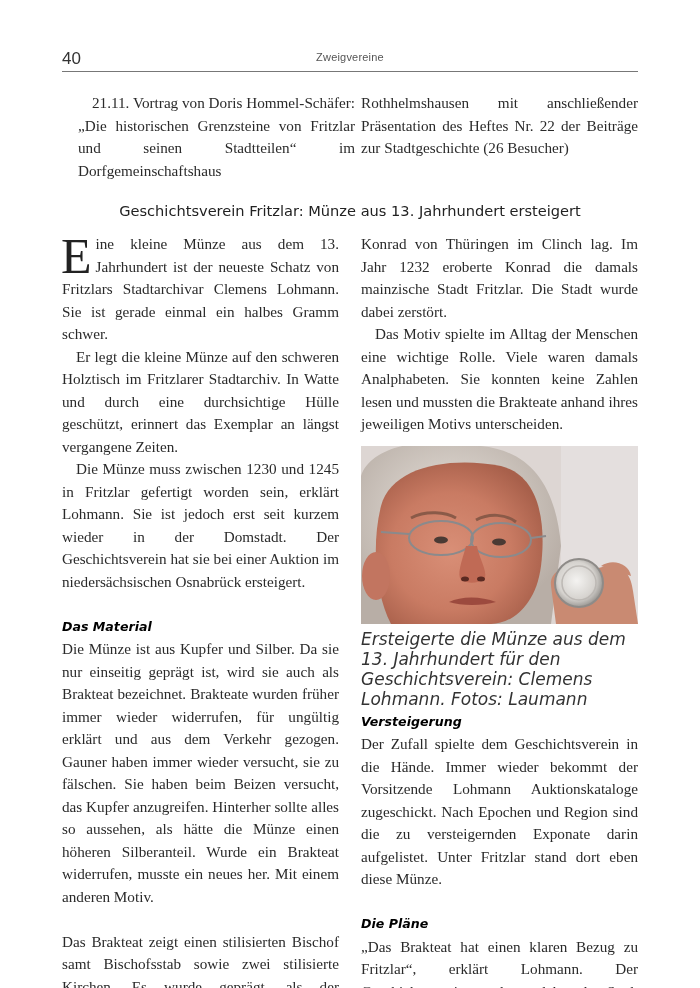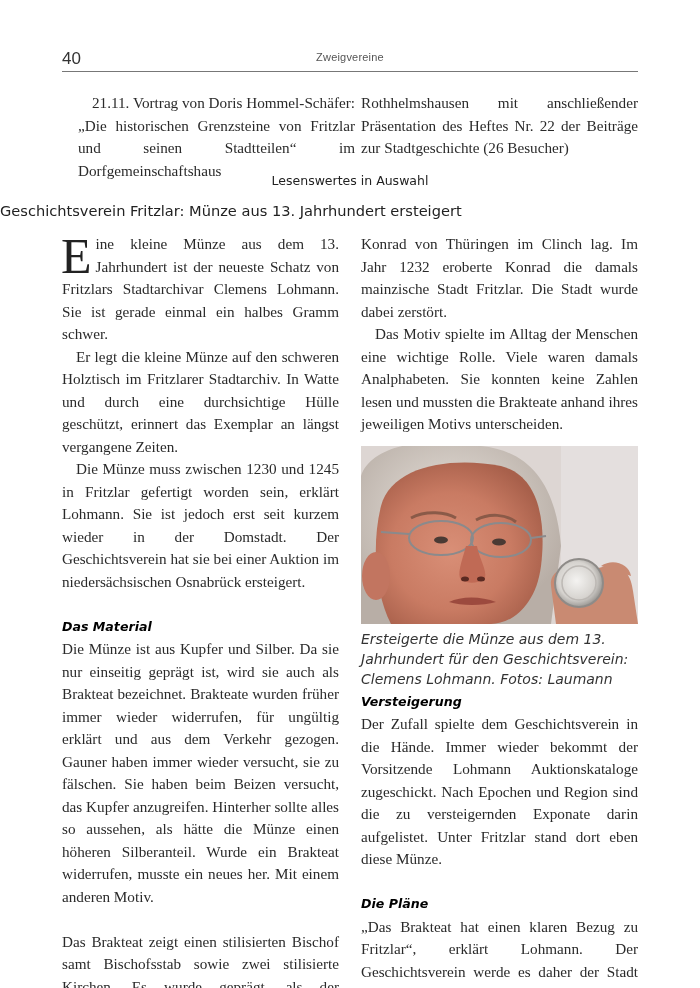--- a/index.html
+++ b/index.html
@@ -12,49 +12,48 @@
 
   .col { position: absolute; width: 277px; font-family: "Liberation Serif", serif; font-size: 15.2px; line-height: 22.5px; color: #2a2a2a; }
   .col p { margin: 0; text-align: justify; text-align-last: left; hyphens: manual; }
   .col p.indent { text-indent: 14px; }
   .col .gap { height: 22.5px; }
 
   .col-intro-left { left: 78px; top: 92px; }
   .col-intro-right { left: 361px; top: 92px; }
 
   .kicker { position: absolute; left: 0; width: 700px; top: 173px; text-align: center; font-family: "DejaVu Sans", sans-serif; font-size: 12.5px; color: #222; }
-  .article-title { position: absolute; left: 0; width: 700px; top: 202px; text-align: left; font-family: "DejaVu Sans", sans-serif; font-size: 14.6px; color: #222; }
+  .article-title { position: absolute; left: 0; width: 700px; top: 202px; text-align: center; font-family: "DejaVu Sans", sans-serif; font-size: 14.6px; color: #222; }
 
   .col-left { left: 62px; top: 233px; }
   .col-right { left: 361px; top: 233px; }
 
   .dropcap { float: left; font-family: "Liberation Serif", serif; font-size: 50px; line-height: 40px; height: 42px; margin: 3px 4px 0 -1px; color: #222; }
 
   .subhead { font-family: "DejaVu Sans", sans-serif; font-size: 12.6px; font-weight: bold; color: #000000; line-height: 22.5px; margin: 0; font-style: italic; }
 
   .photo { position: relative; width: 277px; height: 178px; margin-top: 10px; overflow: hidden; background: linear-gradient(90deg, #cfc7c3 0%, #d9d2cf 60%, #e6e0df 100%); }
-  .caption { font-family: "DejaVu Sans", sans-serif; font-style: italic; font-size: 14px; line-height: 20px; color: #333; margin-top: 5px; }
+  .caption { font-family: "DejaVu Sans", sans-serif; font-style: italic; font-size: 17px; line-height: 20px; color: #333; margin-top: 5px; }
 </style>
 </head>
 <body>
 
 <div class="page">
 
   <div class="page-number">40</div>
   <div class="running-head">Zweigvereine</div>
   <div class="header-rule"></div>
 
   <div class="col col-intro-left">
     <p class="indent">21.11. Vortrag von Doris Hommel-Schäfer: „Die historischen Grenzsteine von Fritzlar und seinen Stadtteilen“ im Dorfgemeinschaftshaus</p>
   </div>
   <div class="col col-intro-right">
     <p>Rothhelmshausen mit anschließender Präsentation des Heftes Nr. 22 der Beiträge zur Stadtgeschichte (26 Besucher)</p>
   </div>
 
-  <div class="kicker">Lesenswertes in Auswahl</div>
   <div class="article-title">Geschichtsverein Fritzlar: Münze aus 13. Jahrhundert ersteigert</div>
 
   <div class="col col-left">
     <p><span class="dropcap">E</span><span>ine kleine Münze aus dem 13. Jahrhundert ist der neueste Schatz von Fritzlars Stadtarchivar Clemens Lohmann. Sie ist gerade einmal ein halbes Gramm schwer.</span></p>
     <p class="indent">Er legt die kleine Münze auf den schweren Holztisch im Fritzlarer Stadtarchiv. In Watte und durch eine durchsichtige Hülle geschützt, erinnert das Exemplar an längst vergangene Zeiten.</p>
     <p class="indent">Die Münze muss zwischen 1230 und 1245 in Fritzlar gefertigt worden sein, erklärt Lohmann. Sie ist jedoch erst seit kurzem wieder in der Domstadt. Der Geschichtsverein hat sie bei einer Auktion im niedersächsischen Osnabrück ersteigert.</p>
     <div class="gap"></div>
     <h3 class="subhead">Das Material</h3>
     <p>Die Münze ist aus Kupfer und Silber. Da sie nur einseitig geprägt ist, wird sie auch als Brakteat bezeichnet. Brakteate wurden früher immer wieder widerrufen, für ungültig erklärt und aus dem Verkehr gezogen. Gauner haben immer wieder versucht, sie zu fälschen. Sie haben beim Beizen versucht, das Kupfer anzugreifen. Hinterher sollte alles so aussehen, als hätte die Münze einen höheren Silberanteil. Wurde ein Brakteat widerrufen, musste ein neues her. Mit einem anderen Motiv.</p>
     <div class="gap"></div>

